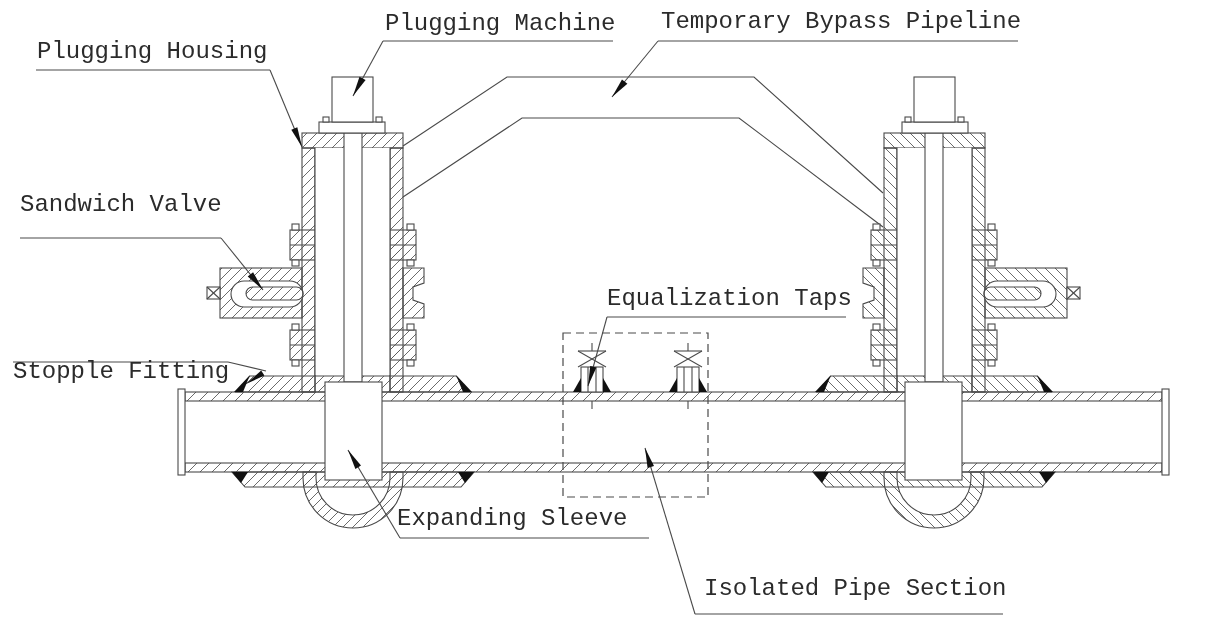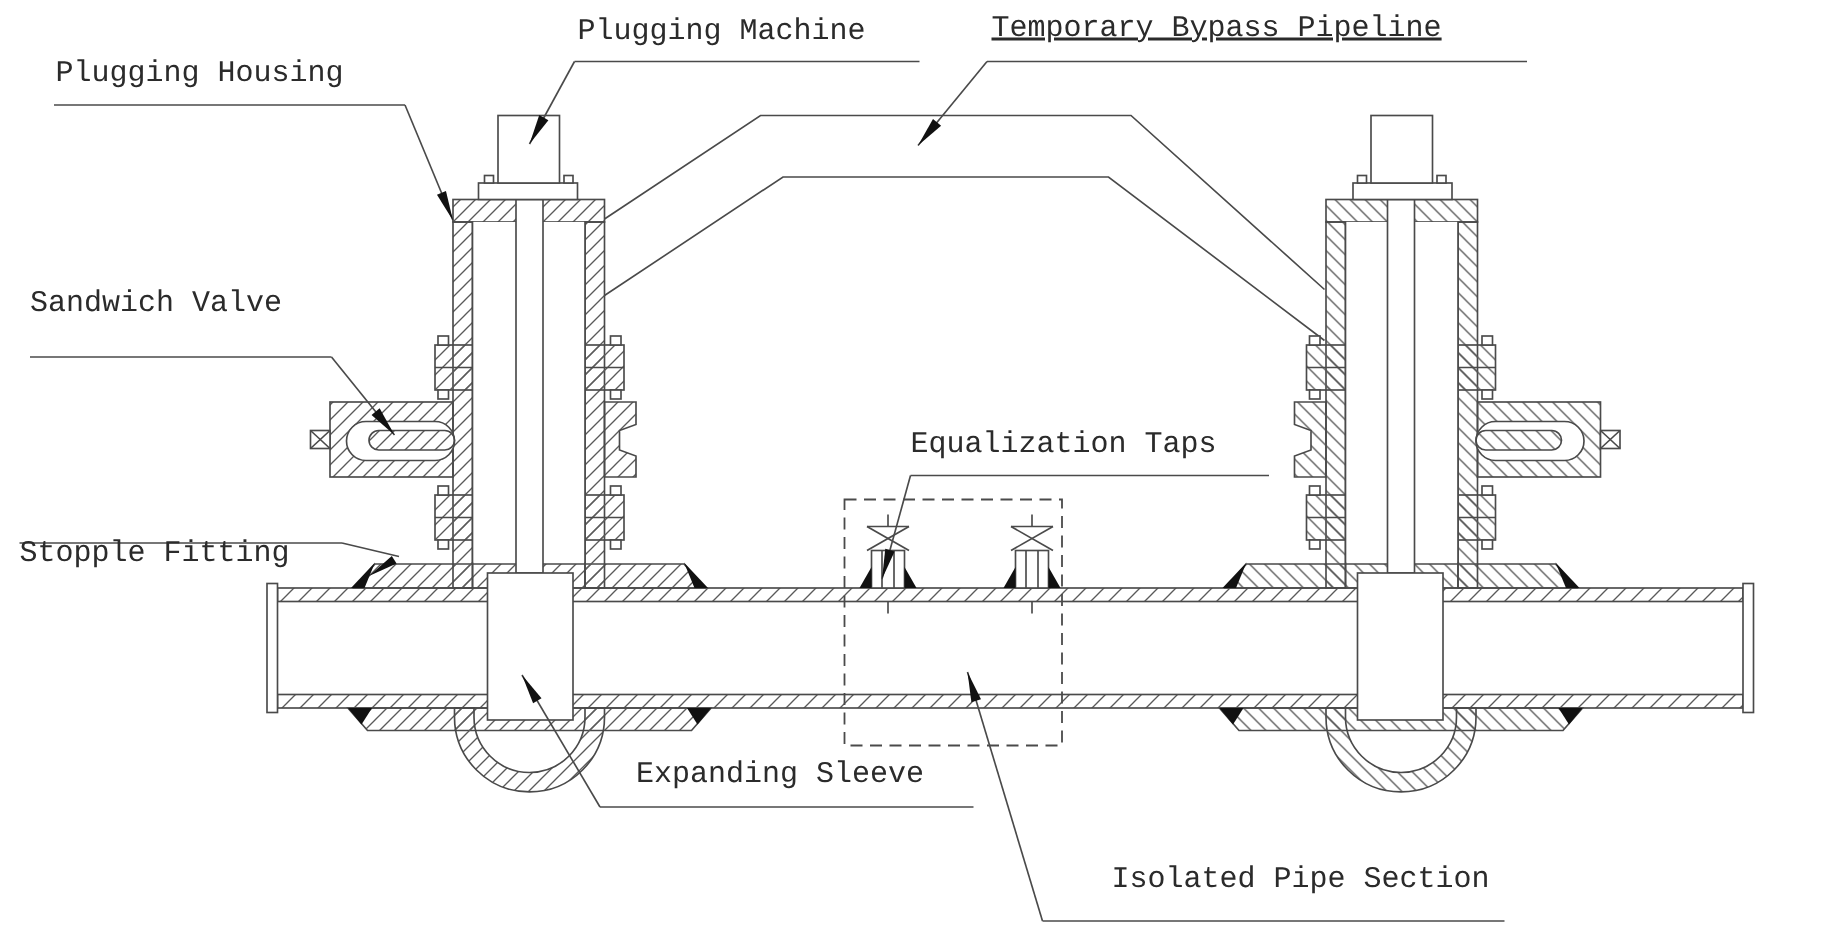--- a/index.html
+++ b/index.html
@@ -1,19 +1,19 @@
 <!DOCTYPE html>
 <html><head>
 <meta charset="utf-8">
 <style>
   html,body{margin:0;padding:0;background:#ffffff;}
   .stage{position:relative;width:1232px;height:621px;background:#fff;overflow:hidden;
          font-family:"Liberation Mono", monospace;}
   .stage svg{position:absolute;left:0;top:0;}
-  .lbl{position:absolute;font-size:20px;line-height:1;color:#2b2b2b;white-space:nowrap;
+  .lbl{position:absolute;font-size:24px;line-height:1;color:#2b2b2b;white-space:nowrap;
        letter-spacing:0px;font-family:"Liberation Mono", monospace;}
   
   .ln{stroke:#4a4a4a;stroke-width:1.1;fill:none;}
   .wh{fill:#ffffff;stroke:#4a4a4a;stroke-width:1.1;}
   .ht{fill:url(#h1);stroke:#4a4a4a;stroke-width:1.1;}
   .ht2{fill:url(#h2);stroke:#4a4a4a;stroke-width:1.1;}
   .bk{fill:#111111;stroke:none;}
   .dash{fill:none;stroke:#4a4a4a;stroke-width:1.2;stroke-dasharray:8 5;}
 </style>
 </head>
@@ -154,20 +154,20 @@
     <polygon class="bk" points="263,290 247.7,276.6 253.1,272.2"></polygon>
     <polygon class="bk" points="246,384 261.2,370.6 264.4,375.6"></polygon>
     <polygon class="bk" points="588,386 590.2,365.9 596.4,367.6"></polygon>
     <polygon class="bk" points="348,450 361,465.5 355.4,468.9"></polygon>
     <polygon class="bk" points="645,448 654,466.1 647.6,468.1"></polygon>
   </g>
 </svg>
 
 <div class="lbl" style="left: 37px; top: 40px; text-align: center;">Plugging Housing</div>
 <div class="lbl" style="left: 385px; top: 12px;">Plugging Machine</div>
-<div class="lbl" style="left: 661px; top: 10px; text-decoration: underline;">Temporary Bypass Pipeline</div>
+<div class="lbl" style="left: 661px; top: 10px;">Temporary Bypass Pipeline</div>
 <div class="lbl" style="left: 20px; top: 193px;">Sandwich Valve</div>
 <div class="lbl" style="left: 13px; top: 332px; margin-top: 28px;">Stopple Fitting</div>
 <div class="lbl" style="left: 607px; top: 287px; text-align: right;">Equalization Taps</div>
-<div class="lbl" style="left: 424px; top: 507px;">Expanding Sleeve</div>
-<div class="lbl" style="left: 704px; top: 577px; margin-left: 37px;">Isolated Pipe Section</div>
+<div class="lbl" style="left: 397px; top: 507px;">Expanding Sleeve</div>
+<div class="lbl" style="left: 704px; top: 577px;">Isolated Pipe Section</div>
 
 </div>
 
 </body></html>

